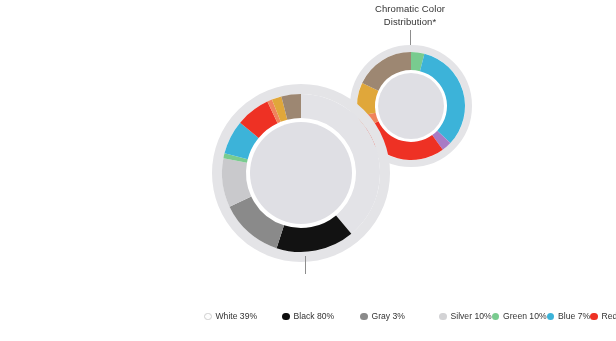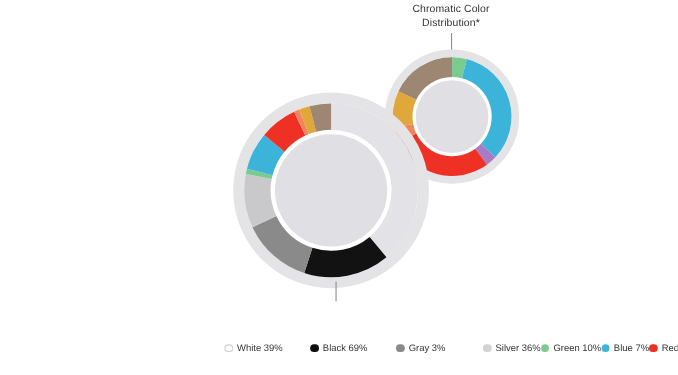--- a/index.html
+++ b/index.html
@@ -143,30 +143,30 @@
 
   <div class="leader-line" id="total-leader"></div>
 
   <div id="legend">
       <div class="legend-item">
         <span class="legend-swatch outlined" style="background: rgb(253, 253, 253);"></span>
         <span class="legend-label">White 39%</span>
       </div>
       <div class="legend-item">
         <span class="legend-swatch" style="background: rgb(13, 13, 13);"></span>
-        <span class="legend-label">Black 69%</span>
+        <span class="legend-label">Black 80%</span>
       </div>
       <div class="legend-item">
         <span class="legend-swatch" style="background: rgb(138, 138, 138);"></span>
         <span class="legend-label">Gray 3%</span>
       </div>
       <div class="legend-item legend-empty"></div>
       <div class="legend-item">
         <span class="legend-swatch" style="background: rgb(211, 211, 213);"></span>
-        <span class="legend-label">Silver 36%</span>
+        <span class="legend-label">Silver 10%</span>
       </div>
       <div class="legend-item">
         <span class="legend-swatch" style="background: rgb(121, 203, 143);"></span>
         <span class="legend-label">Green 10%</span>
       </div>
       <div class="legend-item">
         <span class="legend-swatch" style="background: rgb(60, 179, 217);"></span>
         <span class="legend-label">Blue 7%</span>
       </div>
       <div class="legend-item">

